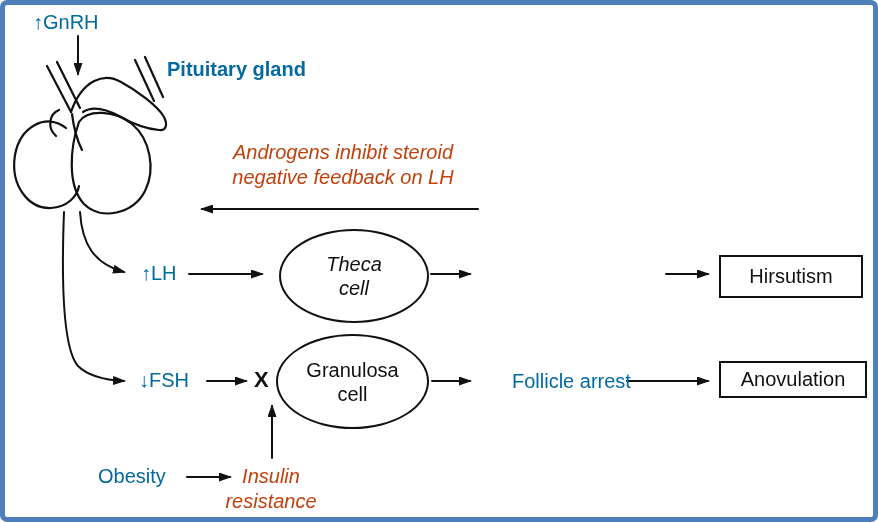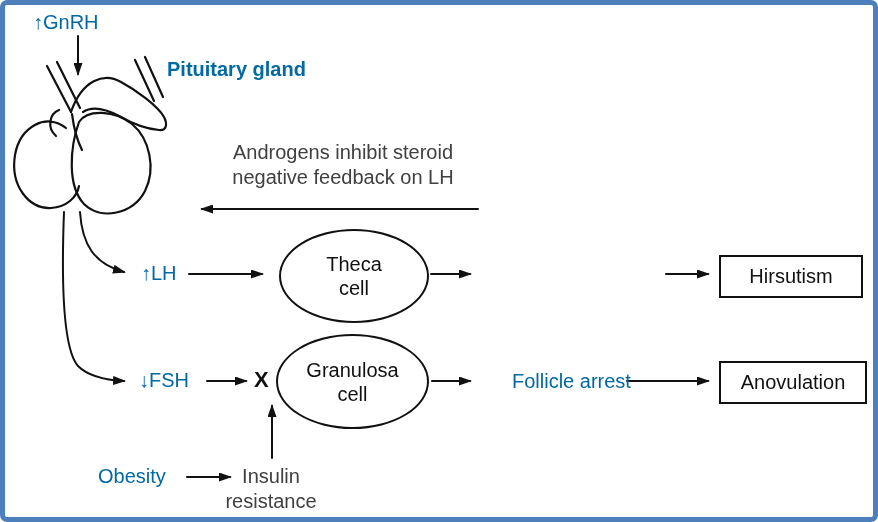--- a/index.html
+++ b/index.html
@@ -22,21 +22,22 @@
   .txt{
     position:absolute;
     font-size:20px;line-height:24px;
     white-space:nowrap;
     color:#0369a1;
   }
   .txt-block{
     position:absolute;
     font-size:20px;line-height:25px;
     text-align:center;
-    color:#404040;
+    color:#c2410c;
+    font-style:italic;
   }
   .cell{
     position:absolute;
     border:2px solid #111111;
     border-radius:50%;
     display:flex;flex-direction:column;
     align-items:center;justify-content:center;
     font-size:20px;line-height:24px;
     box-sizing:border-box;
     background:#ffffff;
@@ -103,38 +104,38 @@
     <div>Androgens inhibit steroid</div>
     <div>negative feedback on LH</div>
   </div>
 
   <div class="txt" style="left:141px;top:261px;">↑LH</div>
 
   <div class="txt" style="left:139px;top:368px;">↓FSH</div>
 
   <div class="xmark" style="left:254px;top:368px;">X</div>
 
-  <div class="cell" style="left:279px;top:229px;width:150px;height:94px;">
+  <div class="cell" style="left:279px;top:229px;width:150px;height:94px;font-style:italic;">
     <div>Theca</div>
     <div>cell</div>
   </div>
 
   <div class="cell" style="left:276px;top:334px;width:153px;height:95px;">
     <div>Granulosa</div>
     <div>cell</div>
   </div>
 
 
   <div class="txt" style="left:483px;top:369px;margin-left:29px;">Follicle arrest</div>
 
   <div class="outcome-box" style="left:719px;top:255px;width:144px;height:43px;">
     <span>Hirsutism</span>
   </div>
 
-  <div class="outcome-box" style="left:719px;top:361px;width:148px;height:43px;">
+  <div class="outcome-box" style="left:719px;top:361px;width:148px;height:37px;">
     <span>Anovulation</span>
   </div>
 
   <div class="txt" style="left:98px;top:464px;">Obesity</div>
 
   <div class="txt-block" style="left:212px;top:464px;width:118px;">
     <div>Insulin</div>
     <div>resistance</div>
   </div>
 

